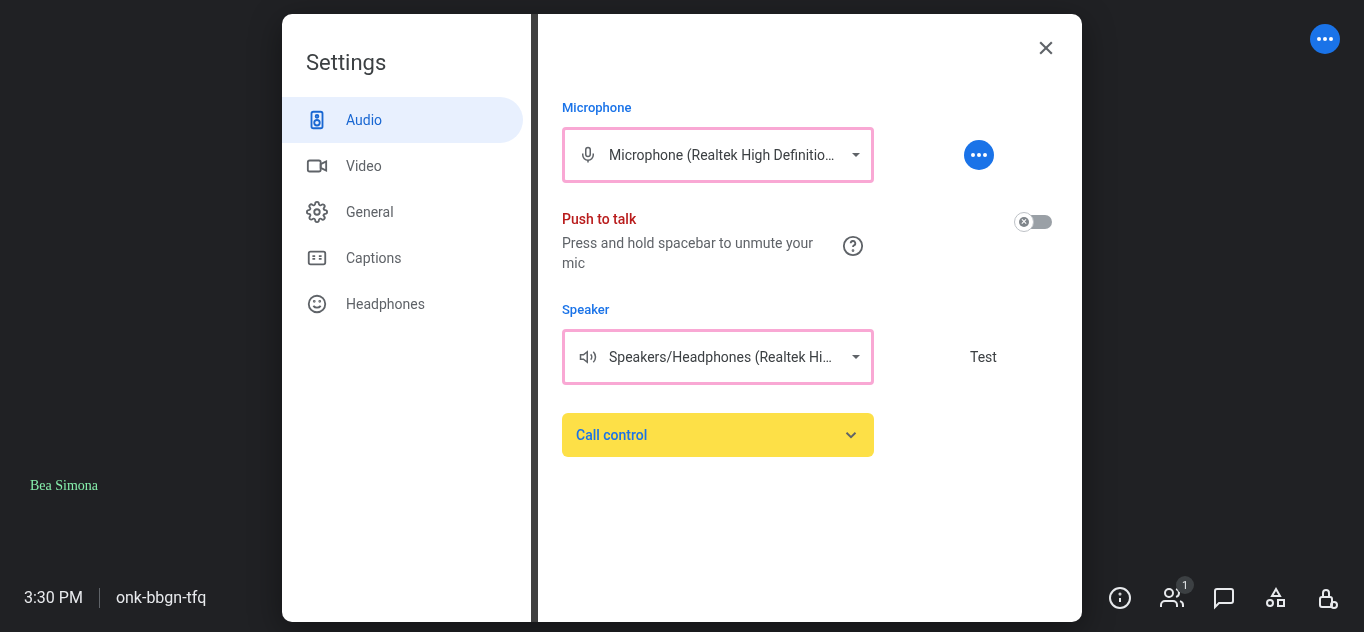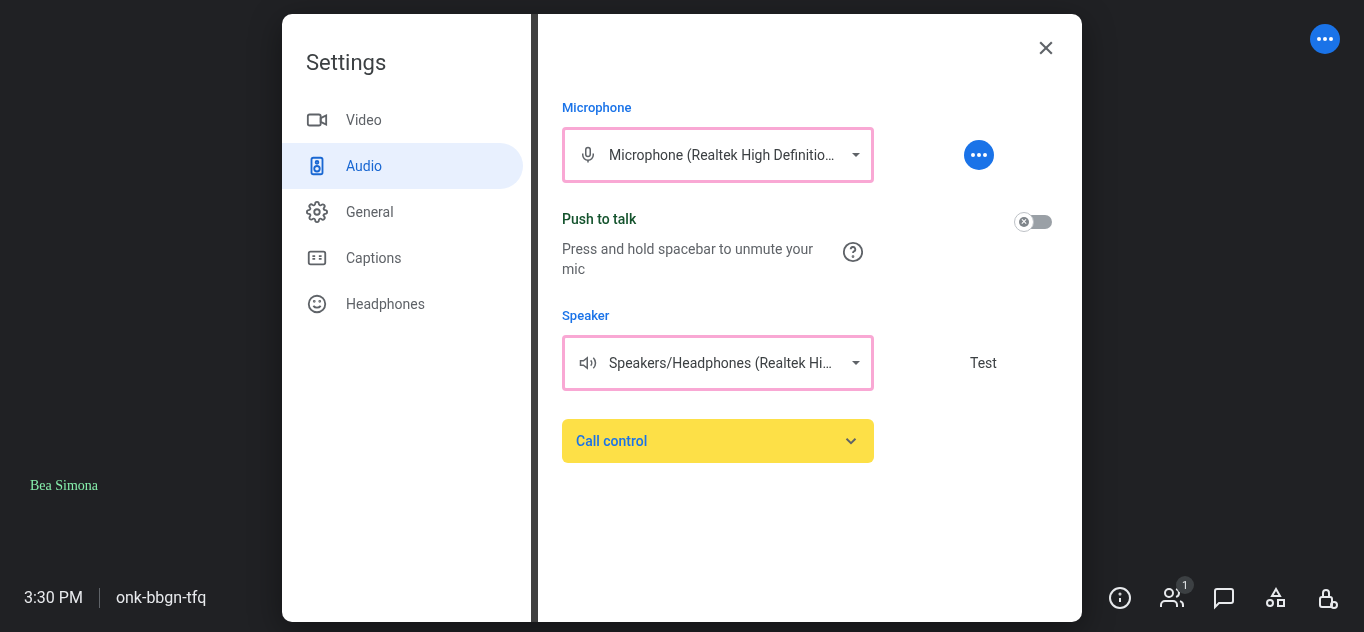--- a/index.html
+++ b/index.html
@@ -62,21 +62,21 @@
 
   .modal-right { flex: 1; position: relative; padding: 86px 30px 16px 24px; }
   .close-btn {
     position: absolute; top: 20px; right: 22px; width: 28px; height: 28px;
     display: flex; align-items: center; justify-content: center; cursor: pointer;
     color: #5f6368;
   }
   .close-btn svg { width: 20px; height: 20px; }
 
   .section-label { color: #1a73e8; font-size: 13px; font-weight: 500; margin-bottom: 12px; }
-  .section-label.dark { color: #14532d; font-size: 14px; font-weight: 500; }
+  .section-label.dark { color: #b91c1c; font-size: 14px; font-weight: 500; margin-bottom: 6px; }
 
   .row { display: flex; align-items: center; gap: 24px; margin-bottom: 28px; }
 
   .dropdown {
     width: 312px; height: 56px; border: 3px solid #f9a8d4; border-radius: 4px;
     display: flex; align-items: center; padding: 0 10px 0 14px; gap: 12px;
     color: #3c4043; font-size: 14px; cursor: pointer;
   }
   .dropdown .dd-icon { width: 18px; height: 18px; flex-shrink: 0; }
   .dropdown .dd-text { flex: 1; white-space: nowrap; overflow: hidden; text-overflow: ellipsis; }
@@ -173,34 +173,34 @@
           <circle cx="18" cy="19" r="3"></circle>
         </svg>
     </div>
   </div>
 </div>
 
 <div class="modal">
   <div class="modal-left">
     <div class="modal-title">Settings</div>
 
-    <div class="nav-item">
-      <svg viewBox="0 0 24 24" stroke-width="2">
-          <rect x="2" y="6" width="14" height="12" rx="2"></rect>
-          <path d="M16 10l6-3v10l-6-3z"></path>
-        </svg>
-      <span>Video</span>
-    </div>
     <div class="nav-item active">
       <svg viewBox="0 0 24 24" stroke-width="2">
           <rect x="6" y="3" width="12" height="18" rx="2"></rect>
           <circle cx="12" cy="8" r="1.5"></circle>
           <circle cx="12" cy="15" r="3"></circle>
         </svg>
       <span>Audio</span>
+    </div>
+    <div class="nav-item">
+      <svg viewBox="0 0 24 24" stroke-width="2">
+          <rect x="2" y="6" width="14" height="12" rx="2"></rect>
+          <path d="M16 10l6-3v10l-6-3z"></path>
+        </svg>
+      <span>Video</span>
     </div>
     <div class="nav-item">
       <svg viewBox="0 0 24 24" stroke-width="2">
           <circle cx="12" cy="12" r="3"></circle>
           <path d="M19.4 15a1.7 1.7 0 0 0 .34 1.87l.06.06a2 2 0 1 1-2.83 2.83l-.06-.06a1.7 1.7 0 0 0-1.87-.34 1.7 1.7 0 0 0-1 1.56V21a2 2 0 1 1-4 0v-.09a1.7 1.7 0 0 0-1-1.56 1.7 1.7 0 0 0-1.87.34l-.06.06a2 2 0 1 1-2.83-2.83l.06-.06a1.7 1.7 0 0 0 .34-1.87 1.7 1.7 0 0 0-1.56-1H3a2 2 0 1 1 0-4h.09a1.7 1.7 0 0 0 1.56-1 1.7 1.7 0 0 0-.34-1.87l-.06-.06a2 2 0 1 1 2.83-2.83l.06.06a1.7 1.7 0 0 0 1.87.34H9a1.7 1.7 0 0 0 1-1.56V3a2 2 0 1 1 4 0v.09a1.7 1.7 0 0 0 1 1.56 1.7 1.7 0 0 0 1.87-.34l.06-.06a2 2 0 1 1 2.83 2.83l-.06.06a1.7 1.7 0 0 0-.34 1.87V9a1.7 1.7 0 0 0 1.56 1H21a2 2 0 1 1 0 4h-.09a1.7 1.7 0 0 0-1.56 1z"></path>
         </svg>
       <span>General</span>
     </div>
     <div class="nav-item">
       <svg viewBox="0 0 24 24" stroke-width="2">

